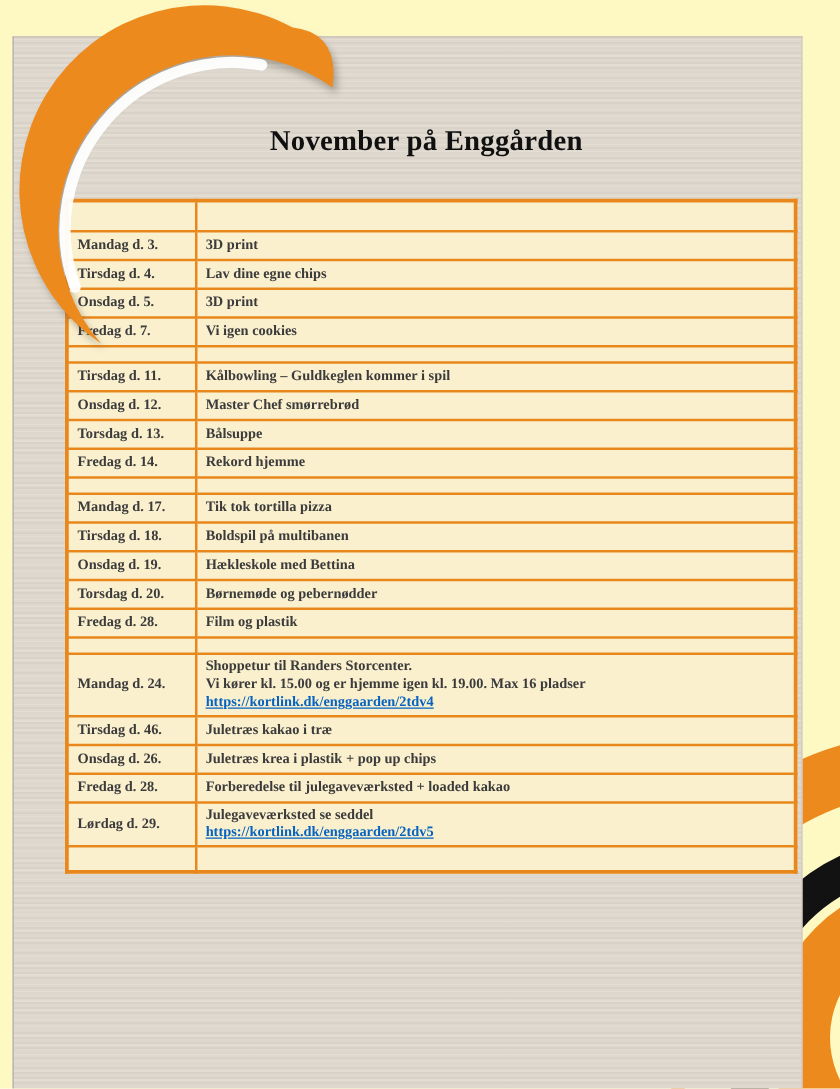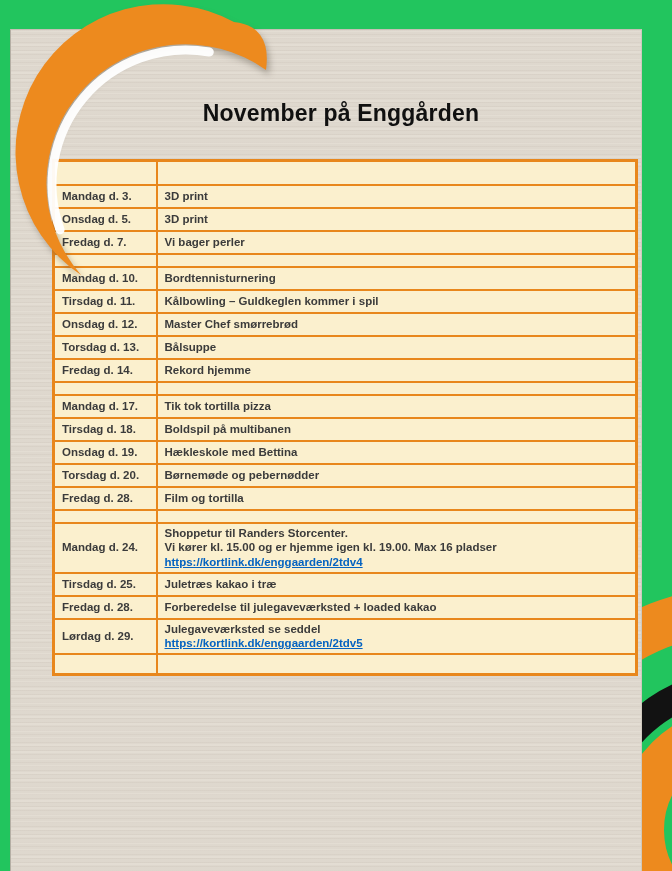--- a/index.html
+++ b/index.html
@@ -1,20 +1,20 @@
 <!DOCTYPE html>
 <html><head>
 <meta charset="utf-8">
 <style>
   * { margin:0; padding:0; box-sizing:border-box; }
   html,body { width:672px; height:871px; }
   body { font-family:"Liberation Sans", sans-serif; background:#ffffff; }
   .canvas {
     position:relative; width:672px; height:871px;
-    background:#22c55e; overflow:hidden;
+    background:#fef9c3; overflow:hidden;font-family:Liberation Serif, serif;
   }
 
   
   .rings-svg { position:absolute; right:0; bottom:0; z-index:1; }
 
   
   .page {
     position:absolute; left:10px; top:29px; width:632px; height:842px;
     z-index:2;
     background:
@@ -84,42 +84,42 @@
               <td class="day-cell"></td>
               <td class="activity-cell"></td>
             </tr>
             <tr class="row-normal">
               <td class="day-cell">Mandag d. 3.</td>
               <td class="activity-cell">
                 <div>3D print</div>
               </td>
             </tr>
             <tr class="row-normal">
+              <td class="day-cell">Tirsdag d. 4.</td>
+              <td class="activity-cell">
+                <div>Lav dine egne chips</div>
+              </td>
+            </tr>
+            <tr class="row-normal">
               <td class="day-cell">Onsdag d. 5.</td>
               <td class="activity-cell">
                 <div>3D print</div>
               </td>
             </tr>
             <tr class="row-normal">
               <td class="day-cell">Fredag d. 7.</td>
               <td class="activity-cell">
-                <div>Vi bager perler</div>
+                <div>Vi igen cookies</div>
               </td>
             </tr>
             <tr class="row-separator">
               <td class="day-cell"></td>
               <td class="activity-cell"></td>
             </tr>
             <tr class="row-normal">
-              <td class="day-cell">Mandag d. 10.</td>
-              <td class="activity-cell">
-                <div>Bordtennisturnering</div>
-              </td>
-            </tr>
-            <tr class="row-normal">
               <td class="day-cell">Tirsdag d. 11.</td>
               <td class="activity-cell">
                 <div>Kålbowling – Guldkeglen kommer i spil</div>
               </td>
             </tr>
             <tr class="row-normal">
               <td class="day-cell">Onsdag d. 12.</td>
               <td class="activity-cell">
                 <div>Master Chef smørrebrød</div>
               </td>
@@ -160,39 +160,45 @@
             </tr>
             <tr class="row-normal">
               <td class="day-cell">Torsdag d. 20.</td>
               <td class="activity-cell">
                 <div>Børnemøde og pebernødder</div>
               </td>
             </tr>
             <tr class="row-normal">
               <td class="day-cell">Fredag d. 28.</td>
               <td class="activity-cell">
-                <div>Film og tortilla</div>
+                <div>Film og plastik</div>
               </td>
             </tr>
             <tr class="row-separator">
               <td class="day-cell"></td>
               <td class="activity-cell"></td>
             </tr>
             <tr class="row-normal">
               <td class="day-cell">Mandag d. 24.</td>
               <td class="activity-cell">
                 <div>Shoppetur til Randers Storcenter.</div>
                 <div>Vi kører kl. 15.00 og er hjemme igen kl. 19.00. Max 16 pladser</div>
                 <div><a href="#">https://kortlink.dk/enggaarden/2tdv4</a></div>
               </td>
             </tr>
             <tr class="row-normal">
-              <td class="day-cell">Tirsdag d. 25.</td>
+              <td class="day-cell">Tirsdag d. 46.</td>
               <td class="activity-cell">
                 <div>Juletræs kakao i træ</div>
+              </td>
+            </tr>
+            <tr class="row-normal">
+              <td class="day-cell">Onsdag d. 26.</td>
+              <td class="activity-cell">
+                <div>Juletræs krea i plastik + pop up chips</div>
               </td>
             </tr>
             <tr class="row-normal">
               <td class="day-cell">Fredag d. 28.</td>
               <td class="activity-cell">
                 <div>Forberedelse til julegaveværksted + loaded kakao</div>
               </td>
             </tr>
             <tr class="row-normal">
               <td class="day-cell">Lørdag d. 29.</td>

